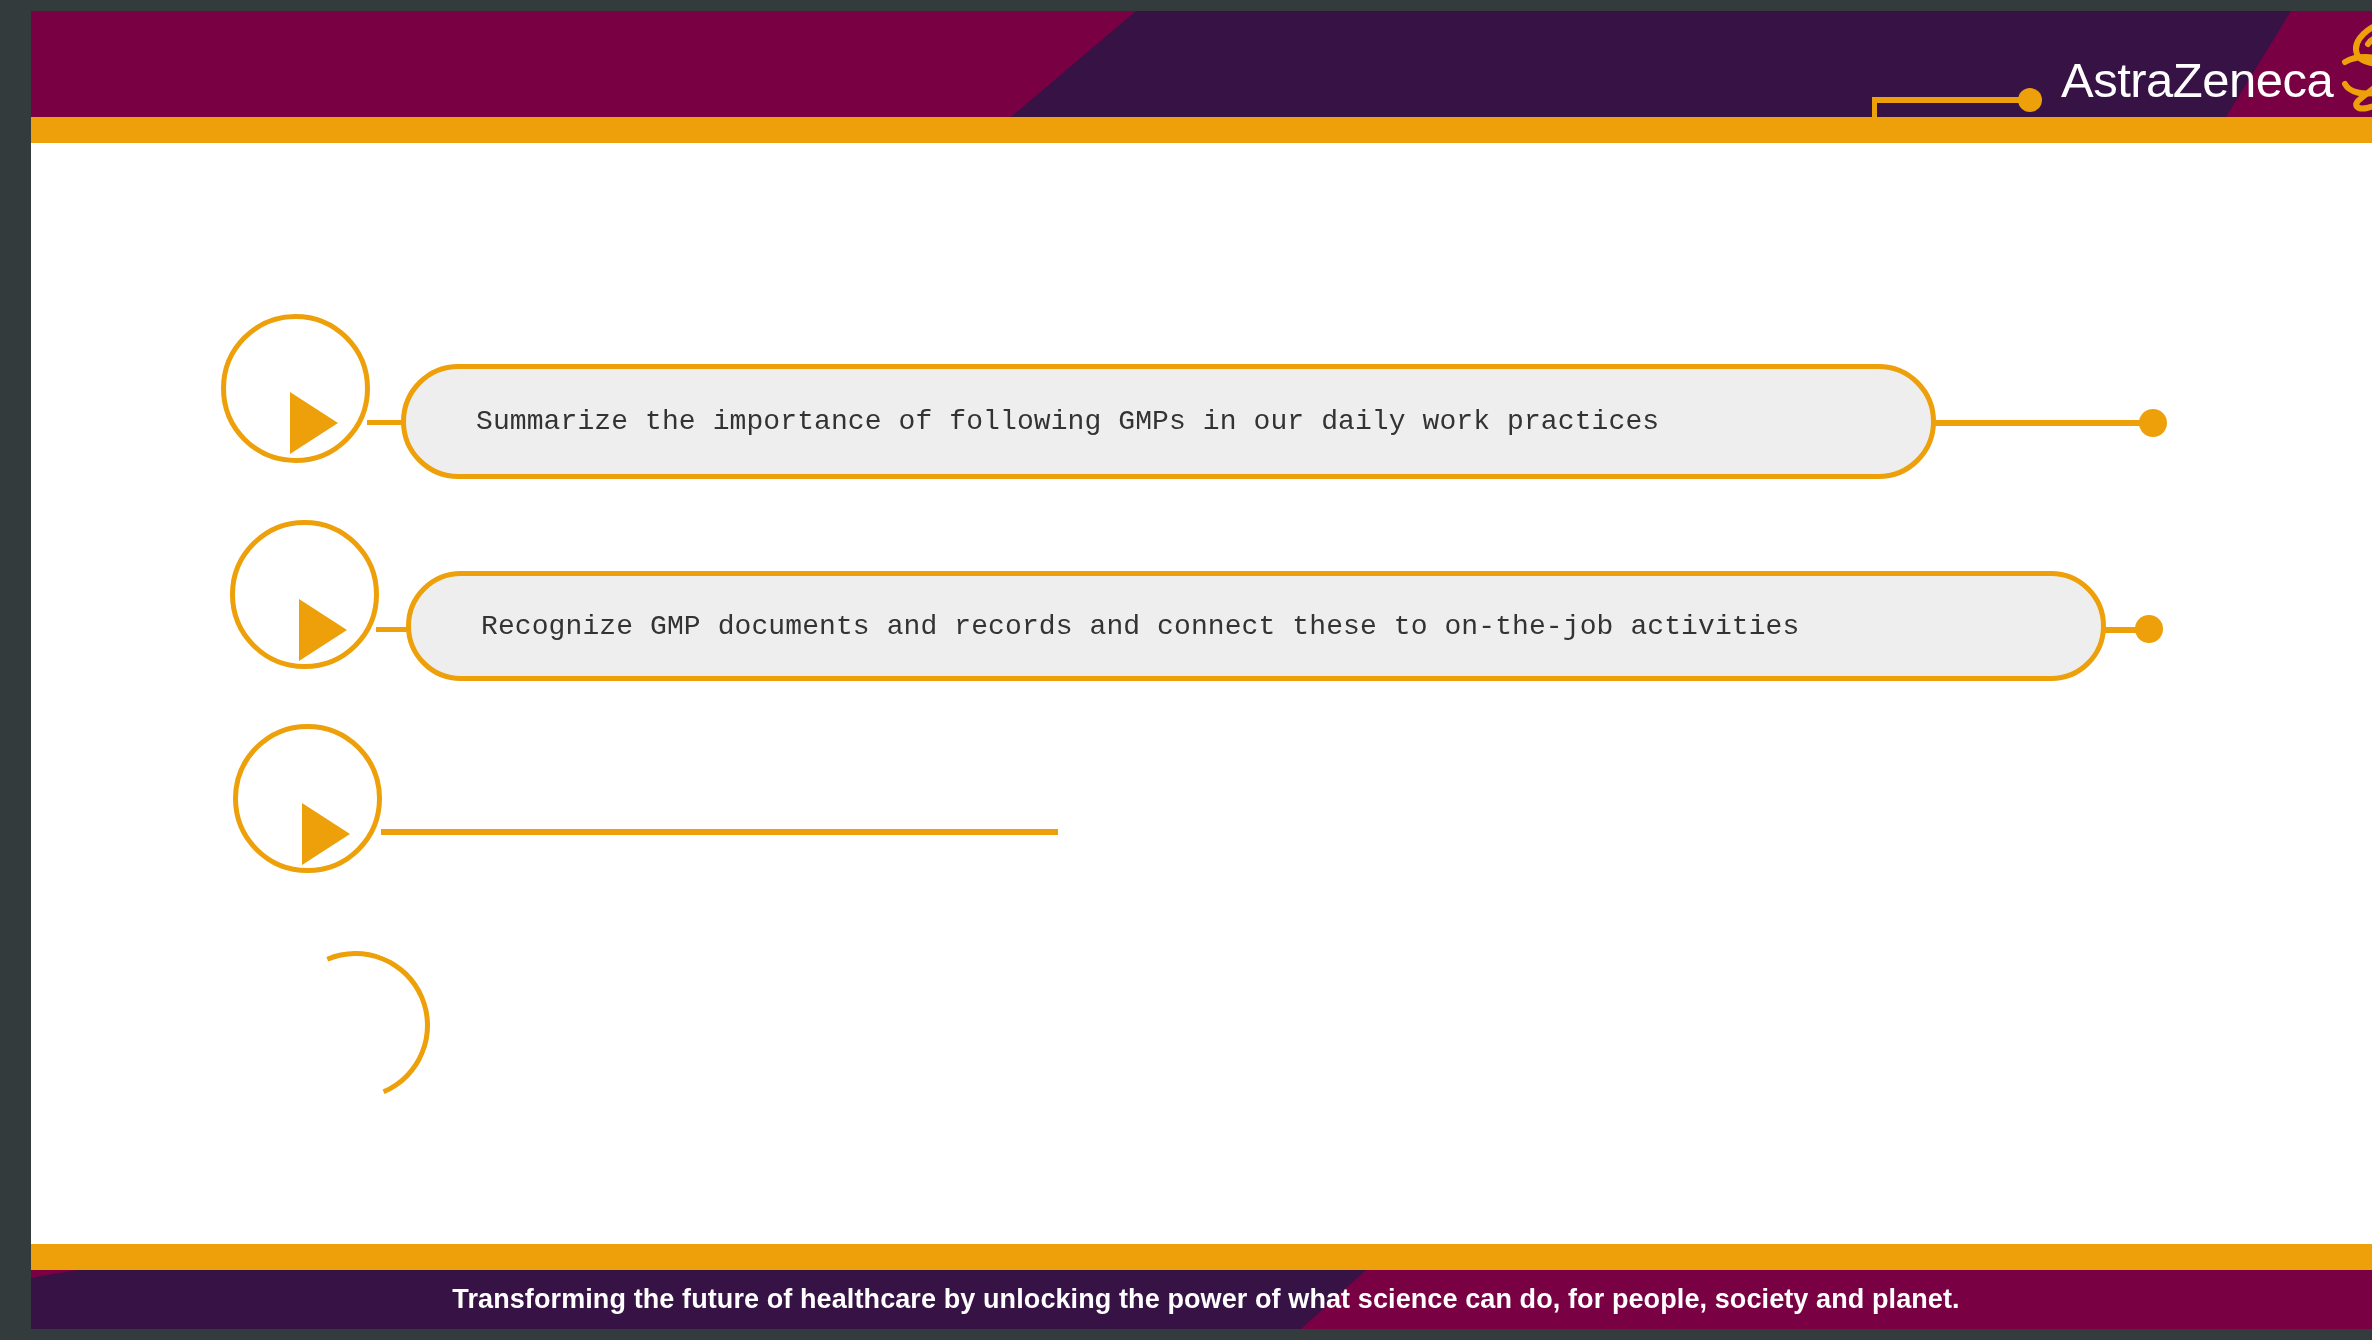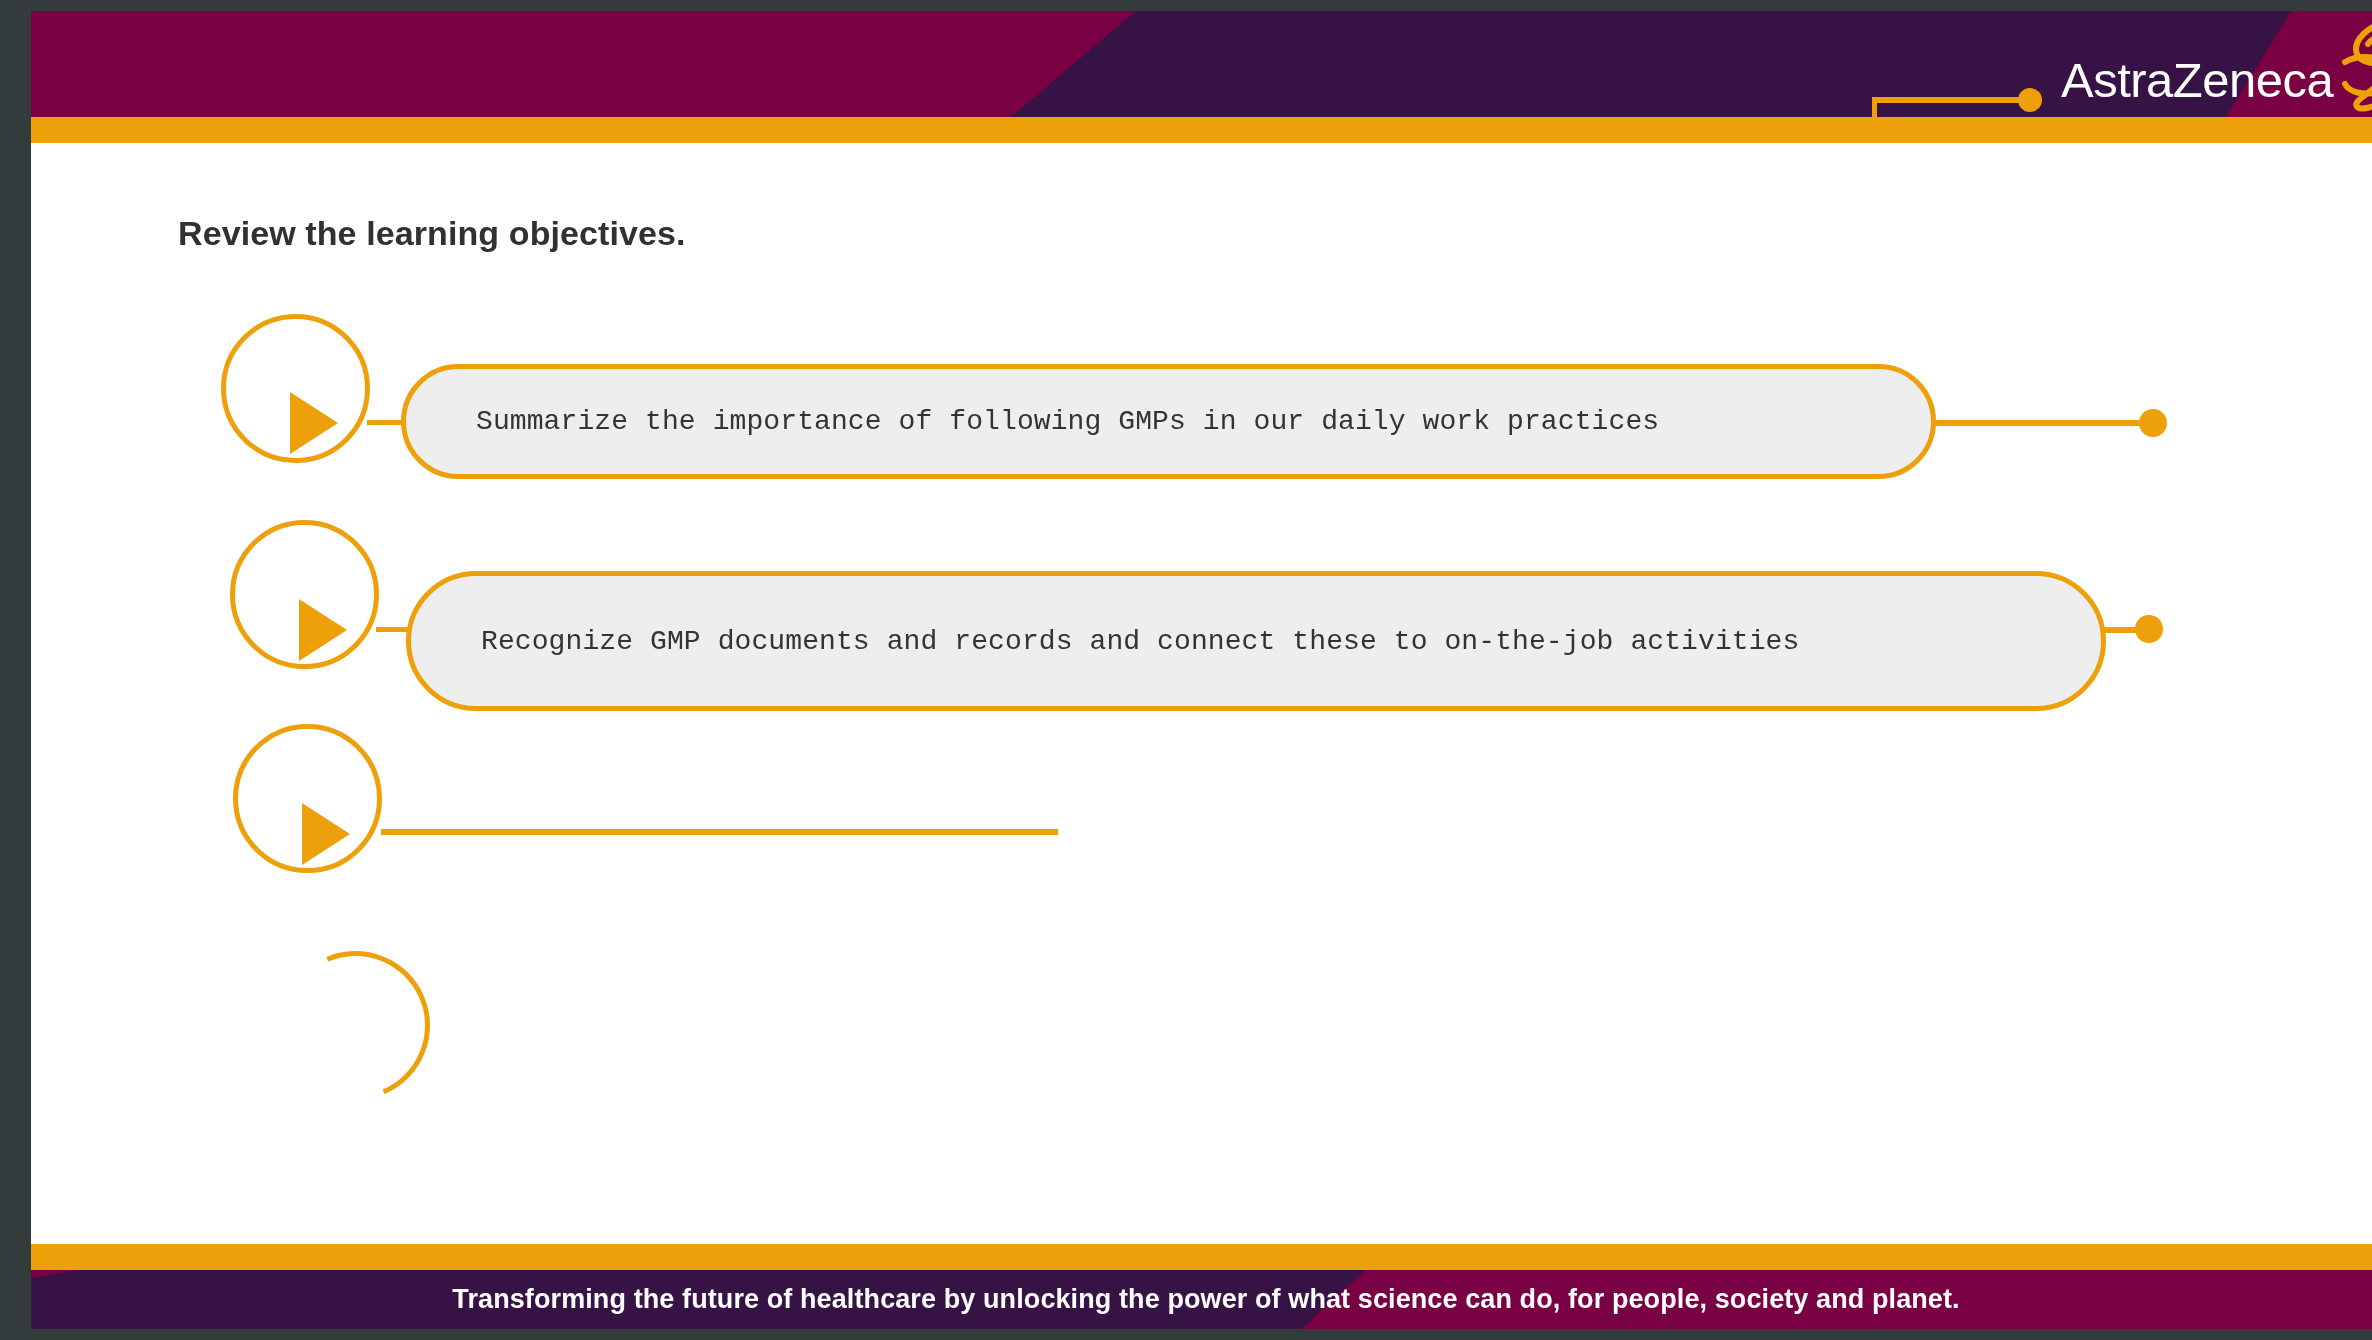--- a/index.html
+++ b/index.html
@@ -248,38 +248,37 @@
         <svg width="78" height="96" viewBox="0 0 78 96">
           <g fill="none" stroke="#eda009" stroke-width="6" stroke-linecap="round" stroke-linejoin="round">
             <path d="M44 6 C 26 14, 18 26, 22 36 C 26 46, 44 48, 56 42 C 66 37, 68 28, 60 22 C 52 16, 38 18, 33 26"></path>
             <path d="M10 44 C 24 36, 46 38, 58 48 C 70 58, 62 70, 44 74 C 28 78, 14 74, 10 66"></path>
             <path d="M62 50 C 50 62, 36 72, 24 82 C 18 87, 22 92, 32 90 C 46 87, 62 78, 70 68"></path>
           </g>
         </svg>
       </span>
     </div>
 
-    <div class="page-title">Review the learning objectives.</div>
 
     <div class="row">
       <div class="circle" style="left:190px; top:303px;"></div>
       <div class="tri" style="left:259px; top:381px;"></div>
       <div class="stub" style="left:336px; top:409px; width:38px;"></div>
       <div class="pill" style="left:370px; top:353px; width:1535px; height:115px;">
         <span class="pill-text">Summarize the importance of following GMPs in our daily work practices</span>
       </div>
       <div class="tail" style="left:1900px; top:409px; width:215px;"></div>
       <div class="tail-dot" style="left:2108px; top:398px;"></div>
     </div>
 
     <div class="row">
       <div class="circle" style="left:199px; top:509px;"></div>
       <div class="tri" style="left:268px; top:588px;"></div>
       <div class="stub" style="left:345px; top:616px; width:38px;"></div>
-      <div class="pill" style="left:375px; top:560px; width:1700px; height:140px;">
+      <div class="pill" style="left:375px; top:560px; width:1700px; height:110px;">
         <span class="pill-text">Recognize GMP documents and records and connect these to on-the-job activities</span>
       </div>
       <div class="tail" style="left:2070px; top:616px; width:40px;"></div>
       <div class="tail-dot" style="left:2104px; top:604px;"></div>
     </div>
 
     <div class="row">
       <div class="circle" style="left:202px; top:713px;"></div>
       <div class="tri" style="left:271px; top:792px;"></div>
       <div class="tail" style="left:350px; top:818px; width:677px;"></div>

